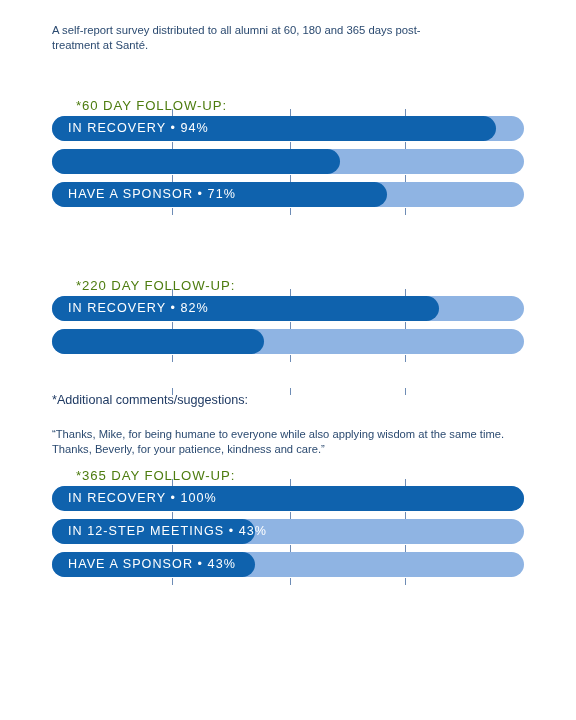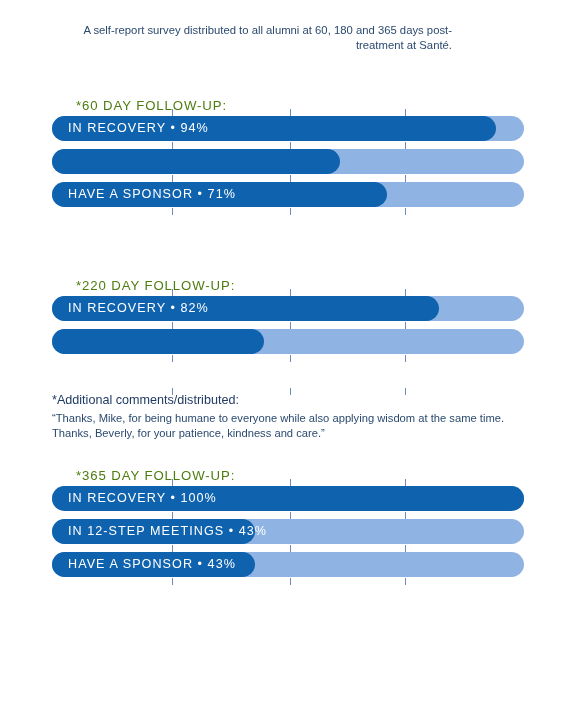--- a/index.html
+++ b/index.html
@@ -30,21 +30,20 @@
     color: #1f3a63;
     line-height: 1.1;
     white-space: nowrap;
   }
   #page-subtitle {
     margin-top: 5px;
     font-size: 11.3px;
     line-height: 1.33;
     color: #2b4a70;
     max-width: 400px;
-    text-align: right;
   }
 
   
   .section {
     position: absolute;
     left: 0;
     width: 576px;
   }
   .section-heading {
     position: absolute;
@@ -121,21 +120,21 @@
     top: 393px;
     width: 470px;
     z-index: 5;
   }
   #comments-heading {
     font-size: 12.6px;
     color: #1f3a63;
     line-height: 1.25;
   }
   #comments-quote {
-    margin-top: 2px;
+    margin-top: 18px;
     font-size: 11.2px;
     line-height: 1.36;
     color: #2b4a70;
   }
 
   
   #footer {
     position: absolute;
     left: 0;
     top: 630px;
@@ -207,21 +206,21 @@
       <div class="bar-label">IN RECOVERY • 82%</div>
     </div>
     <div class="bar-row">
       <div class="bar-track"></div>
       <div class="bar-fill" id="fill-1-1" style="width: 212.4px;"></div>
     </div>
   </div>
 </div>
 
 <div id="comments">
-  <div id="comments-heading">*Additional comments/distributed:</div>
+  <div id="comments-heading">*Additional comments/suggestions:</div>
   <div id="comments-quote">“Thanks, Mike, for being humane to everyone while also applying wisdom at the same time. Thanks, Beverly, for your patience, kindness and care.”</div>
 </div>
 
 <div class="section" id="section-2" style="top:468px;">
   <div class="section-heading">*365 DAY FOLLOW-UP:</div>
   <div class="ticks" id="ticks-2">
       <div class="tick" style="left: 119.982px; top: 11px; height: 7px;"></div>
       <div class="tick" style="left: 237.982px; top: 11px; height: 7px;"></div>
       <div class="tick" style="left: 353.009px; top: 11px; height: 7px;"></div>
       <div class="tick" style="left: 119.982px; top: 44px; height: 7px;"></div>

